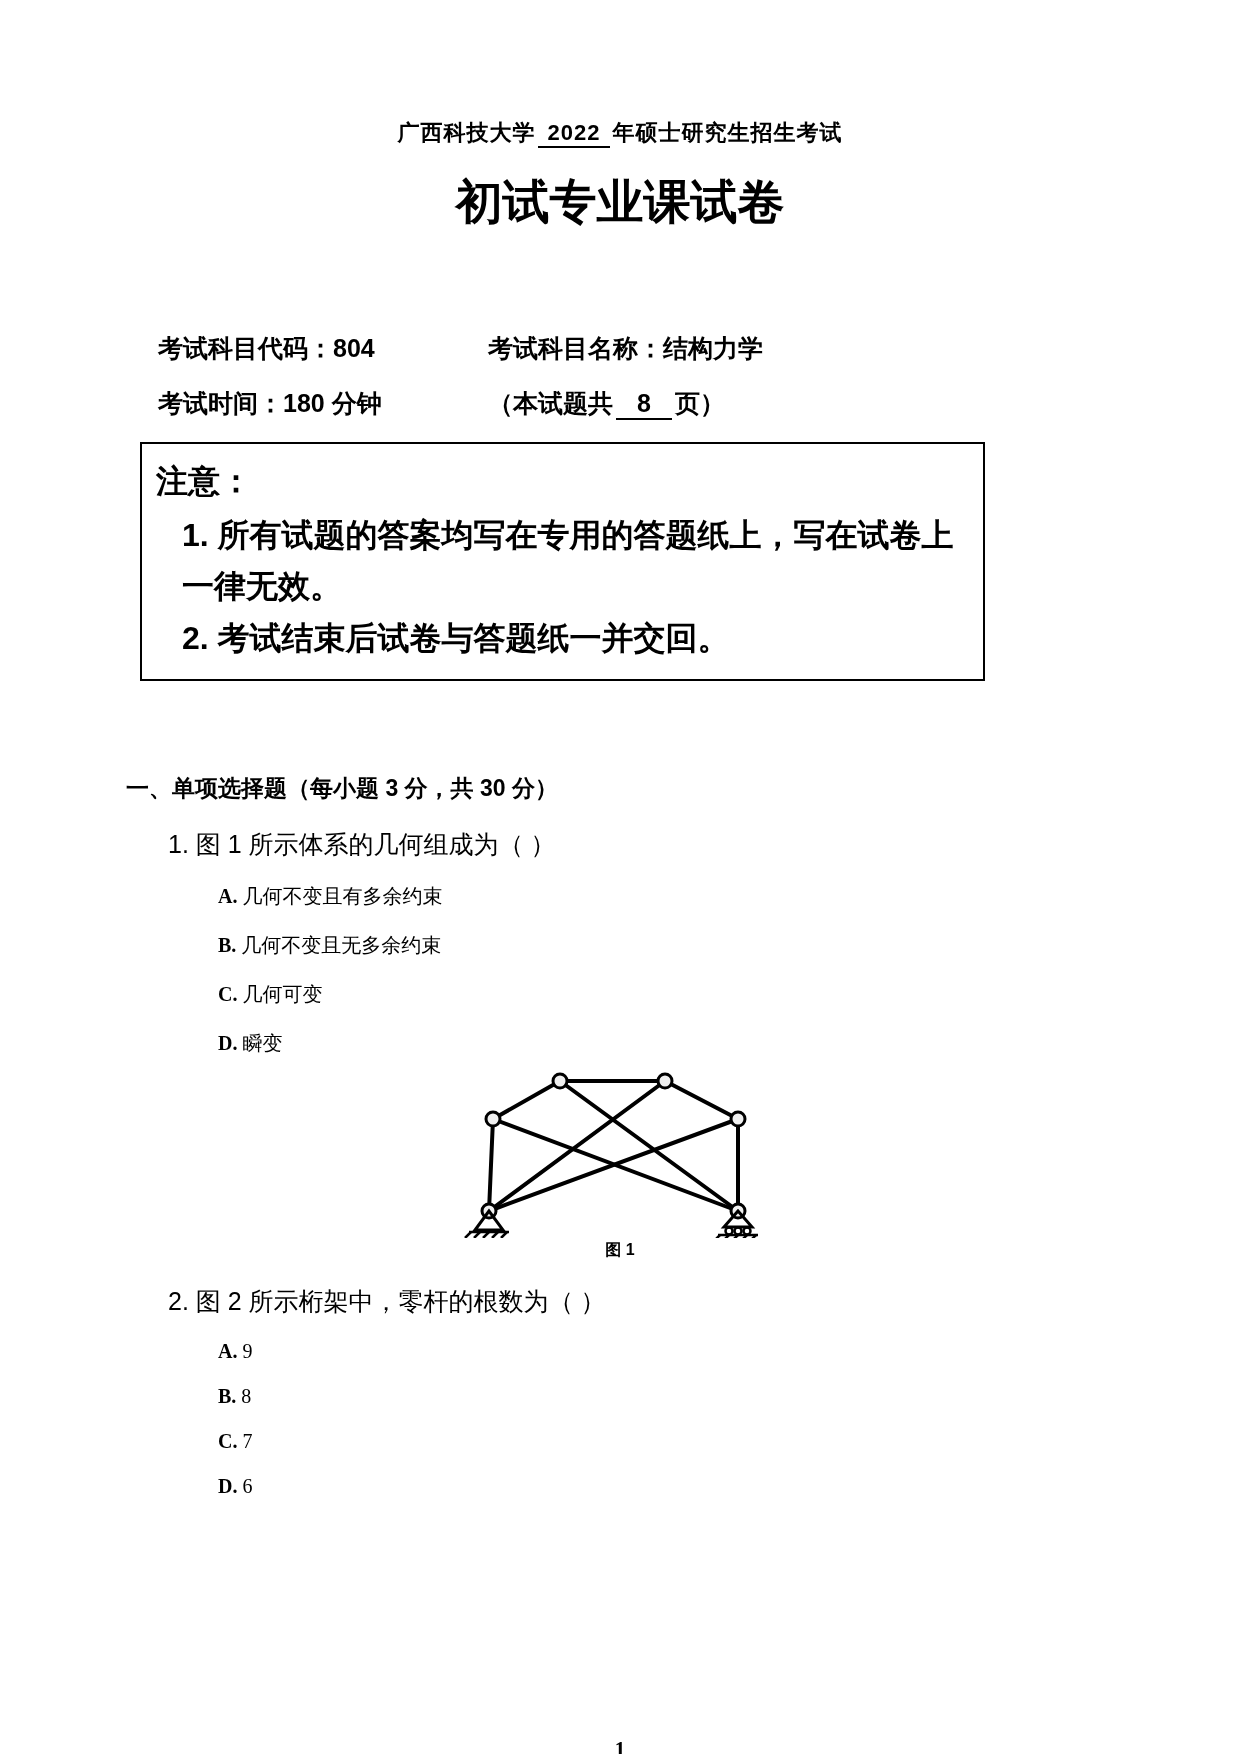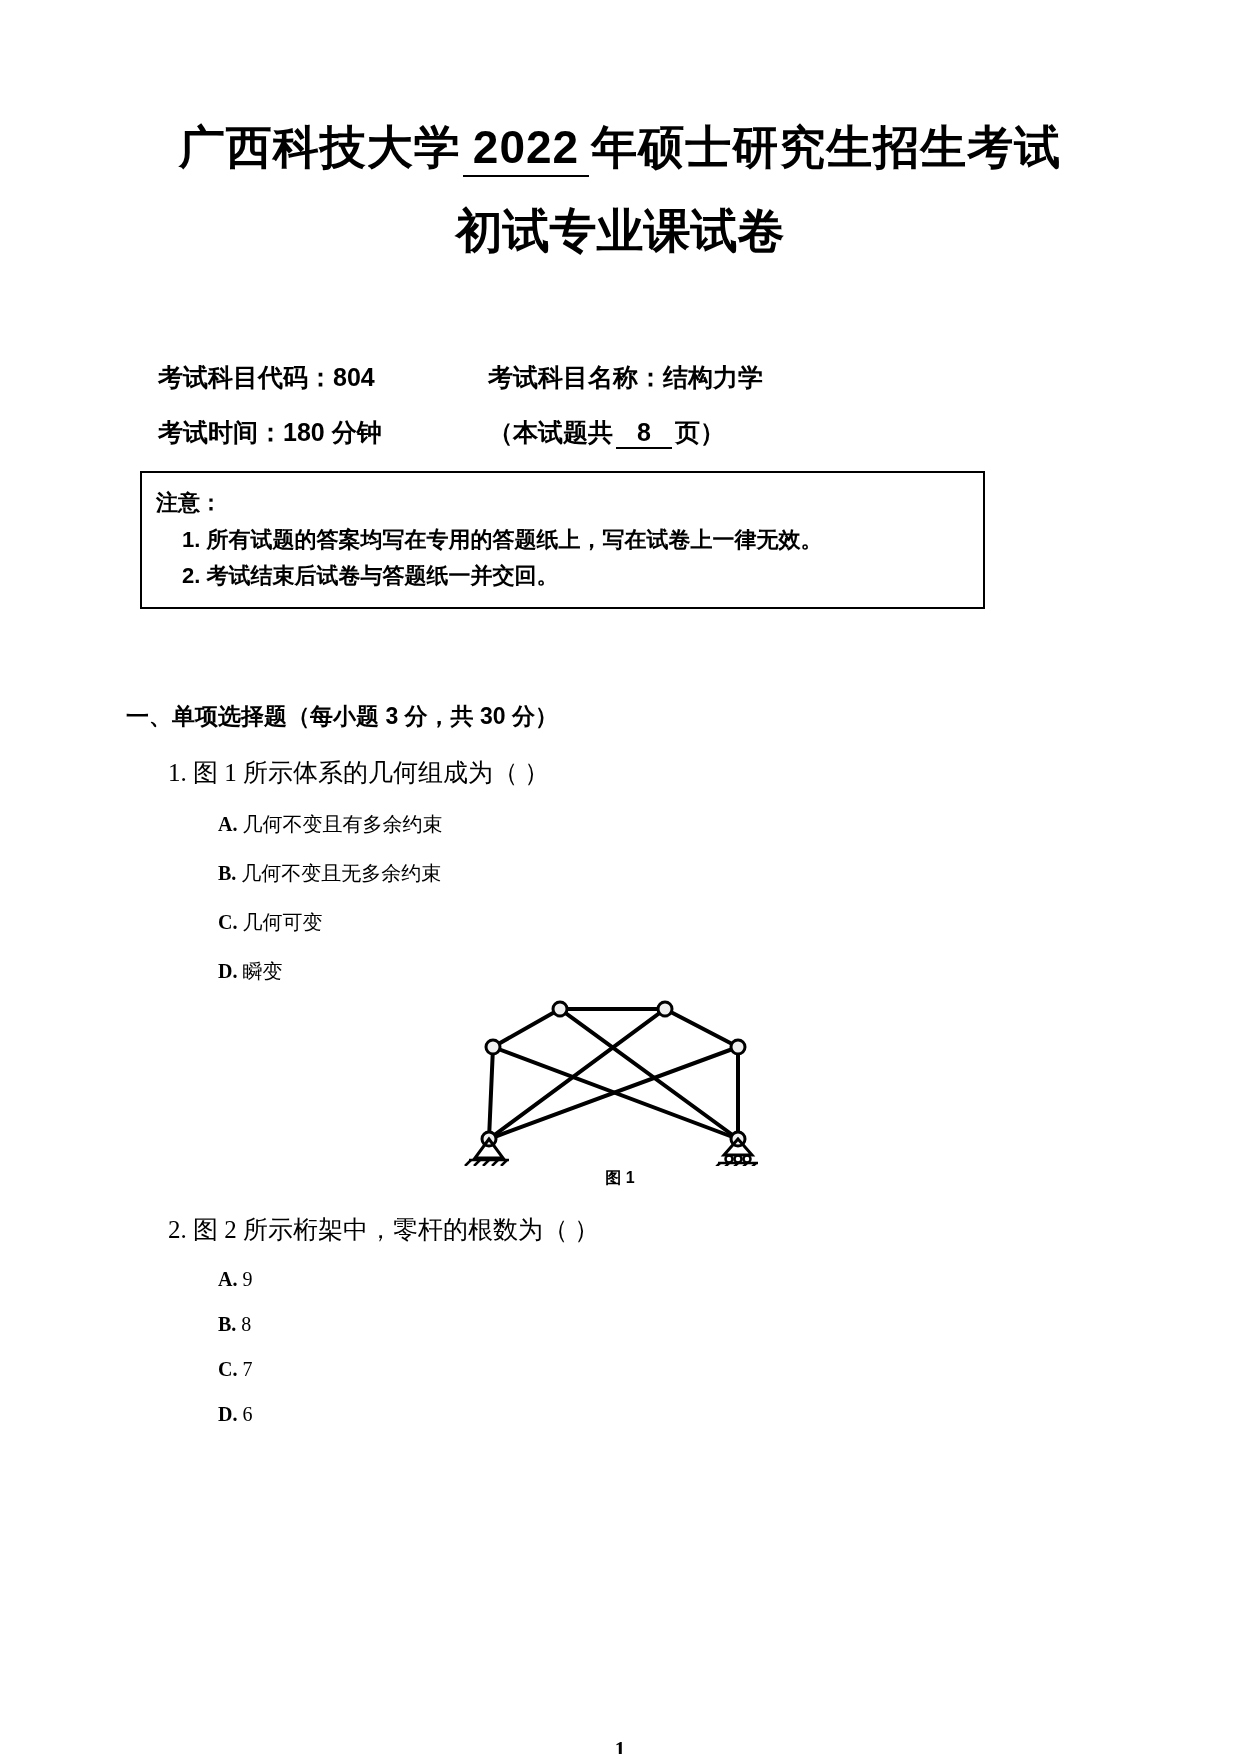--- a/index.html
+++ b/index.html
@@ -21,21 +21,21 @@
     height: 1754px;
     box-sizing: border-box;
     padding: 0;
   }
 
   
   .title-main {
     text-align: center;
     font-family: "Liberation Sans", "DejaVu Sans", sans-serif;
     font-weight: bold;
-    font-size: 46px;
+    font-size: 22px;
     letter-spacing: 1px;
     margin-top: 120px;
     line-height: 1.2;
   }
   .title-main .yearbox {
     display: inline-block;
     border-bottom: 2px solid #000;
     padding: 0 10px;
     margin: 0 2px;
   }
@@ -79,39 +79,39 @@
 
   
   .notice-box {
     margin: 14px 0 0 140px;
     width: 845px;
     border: 2px solid #000;
     box-sizing: border-box;
     padding: 12px 14px 14px 14px;
     font-family: "Liberation Sans", "DejaVu Sans", sans-serif;
     font-weight: bold;
-    font-size: 22px;
+    font-size: 32px;
     line-height: 1.62;
   }
   .notice-title { margin-bottom: 2px; }
   .notice-item { padding-left: 26px; }
 
   
   .section-head {
     margin: 92px 0 0 126px;
     font-family: "Liberation Sans", "DejaVu Sans", sans-serif;
     font-weight: bold;
     font-size: 23px;
   }
 
   .question {
     margin-left: 168px;
     font-size: 25px;
     margin-top: 24px;
-    font-family: Liberation Serif, serif;
+    font-family: Liberation Sans, sans-serif;
   }
   .option {
     margin-left: 218px;
     font-size: 20px;
     margin-top: 22px;
     font-family: "Liberation Serif", "DejaVu Serif", serif;
   }
   .option .lbl {
     font-family: "Liberation Serif", "DejaVu Serif", serif;
     font-weight: bold;

